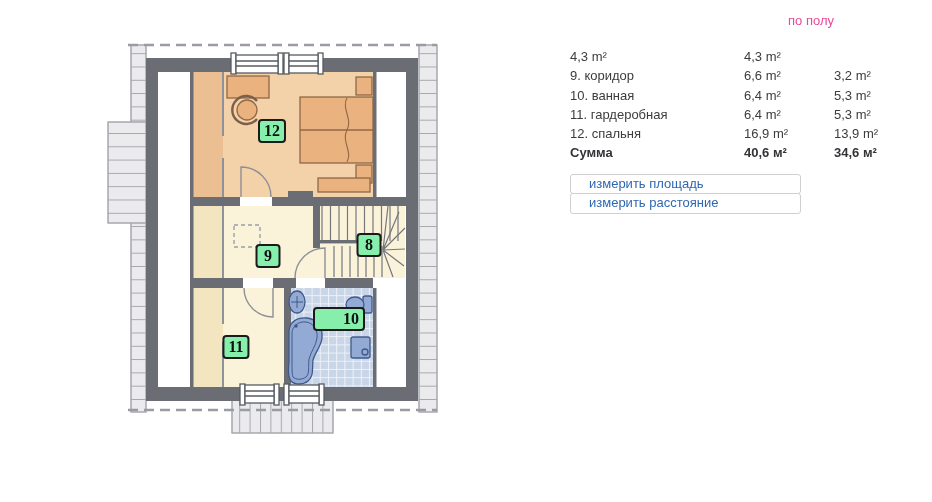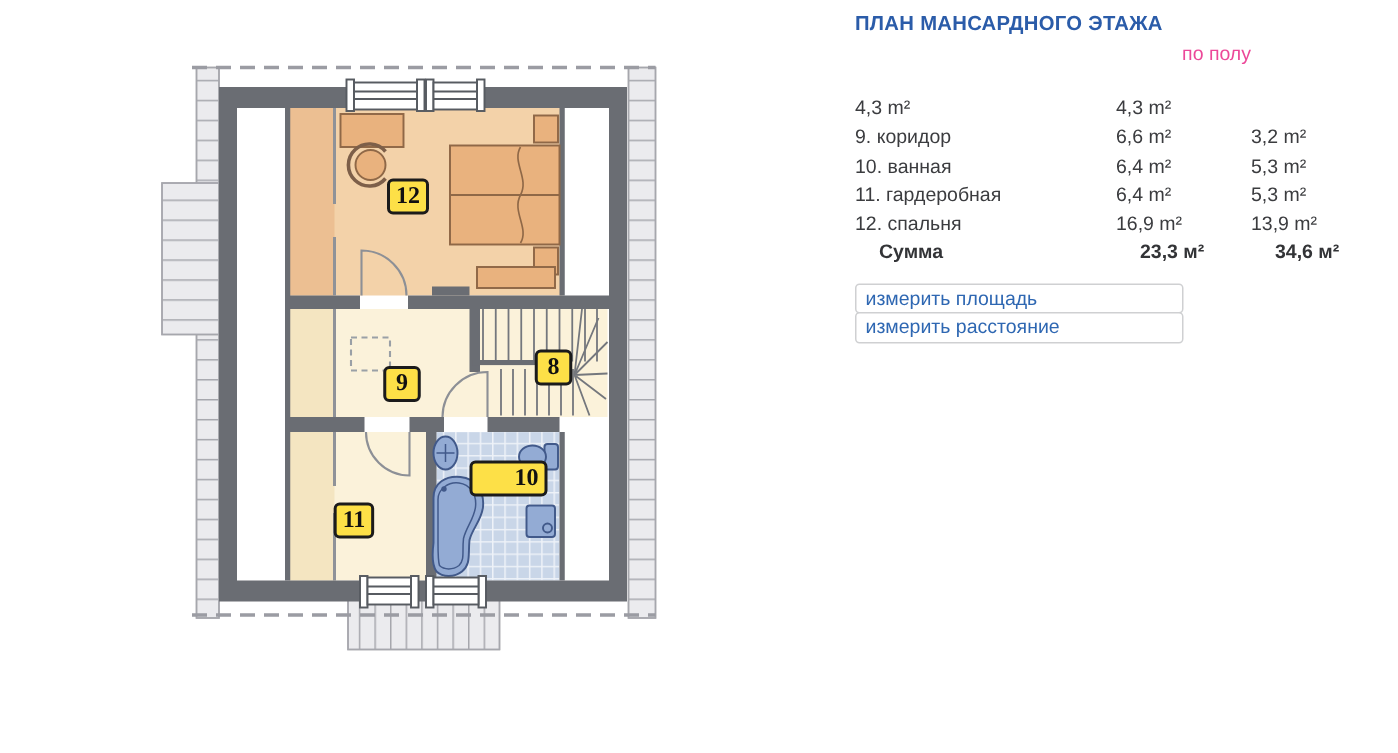--- a/index.html
+++ b/index.html
@@ -8,21 +8,21 @@
     background:#ffffff;
     font-family:"Liberation Sans", sans-serif;
   }
   .stage{position:absolute;left:0;top:0;width:932px;height:502px;}
   svg{position:absolute;left:0;top:0;}
 
   
   .room-label{
     position:absolute;
     transform:translate(-50%,-50%);
-    background:#fde047;
+    background:#86efac;
     border:2px solid #1b1b1b;
     border-radius:4px;
     padding:0 4px;
     min-width:13px;
     text-align:center;
     font-family:"Liberation Serif", serif;
     font-weight:bold;
     font-size:16px;
     line-height:20px;
     color:#111;
@@ -39,27 +39,27 @@
   }
   .hdr-cell{
     font-size:13px;color:#ec4899;text-align:right;line-height:14px;
   }
   .t-row{
     display:grid;grid-template-columns:174px 90px 70px;
     height:19.3px;line-height:19.3px;font-size:13px;color:#3b3c3f;
   }
   .t-row .name{text-align:left;}
   .t-row .val{text-align:left;white-space:nowrap;}
-  .t-row.total{font-weight:bold;color:#333437;margin-left:16px;}
+  .t-row.total{font-weight:bold;color:#333437;}
   .rows{margin-top:3px;}
   .links{margin-top:11px;width:213px;}
   .link-box{
     display:block;width:211px;height:18.5px;line-height:18.5px;
     border:1px solid #cfd0d2;border-radius:3px;
-    padding-left:6px;box-sizing:content-box;
+    padding-left:18px;box-sizing:content-box;
     font-size:13px;color:#2e67b2;text-decoration:none;
     background:#fff;cursor:pointer;overflow:hidden;
   }
   .link-box + .link-box{margin-top:-1px;}
 </style>
 </head>
 <body>
 
 <div class="stage">
 
@@ -190,21 +190,20 @@
     </g>
   </svg>
 
   <div class="room-label" style="left:272px;top:131px;">12</div>
   <div class="room-label" style="left:268px;top:256px;">9</div>
   <div class="room-label" style="left:369px;top:245px;">8</div>
   <div class="room-label" style="left:339px;top:319px;padding-left:28px;">10</div>
   <div class="room-label" style="left:236px;top:347px;">11</div>
 
   <div class="panel">
-    <div class="panel-title">ПЛАН МАНСАРДНОГО ЭТАЖА</div>
 
     <div class="hdr-row">
       <span></span>
       <span class="hdr-cell">по полу</span>
     </div>
 
     <div class="rows">
       <div class="t-row">
         <span class="val">4,3 m²</span>
         <span class="val">4,3 m²</span>
@@ -224,21 +223,21 @@
         <span class="val">6,4 m²</span>
         <span class="val">5,3 m²</span>
       </div>
       <div class="t-row">
         <span class="name">12. спальня</span>
         <span class="val">16,9 m²</span>
         <span class="val">13,9 m²</span>
       </div>
       <div class="t-row total">
         <span class="name">Сумма</span>
-        <span class="val">23,3 м²</span>
+        <span class="val">40,6 м²</span>
         <span class="val">34,6 м²</span>
       </div>
     </div>
 
     <div class="links">
       <a class="link-box" href="#">измерить площадь</a>
       <a class="link-box" href="#">измерить расстояние</a>
     </div>
   </div>
 

